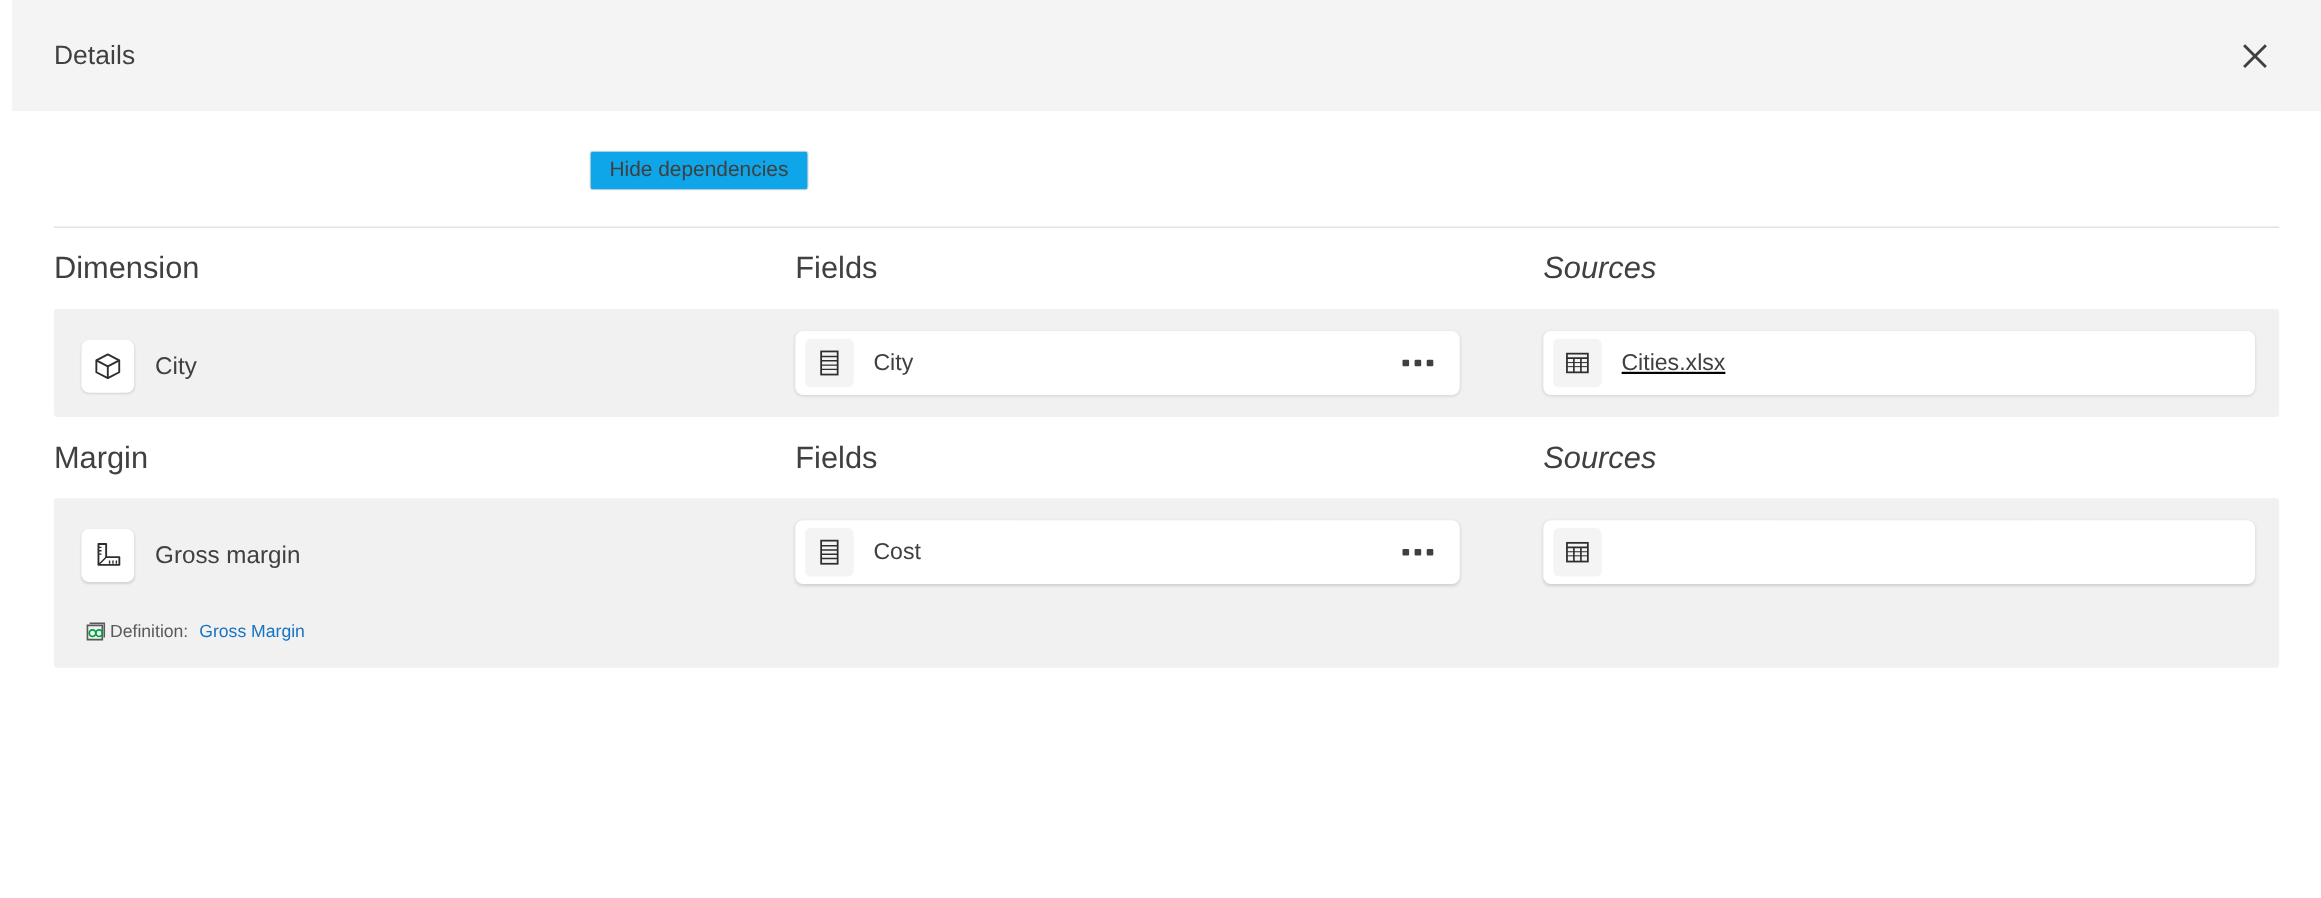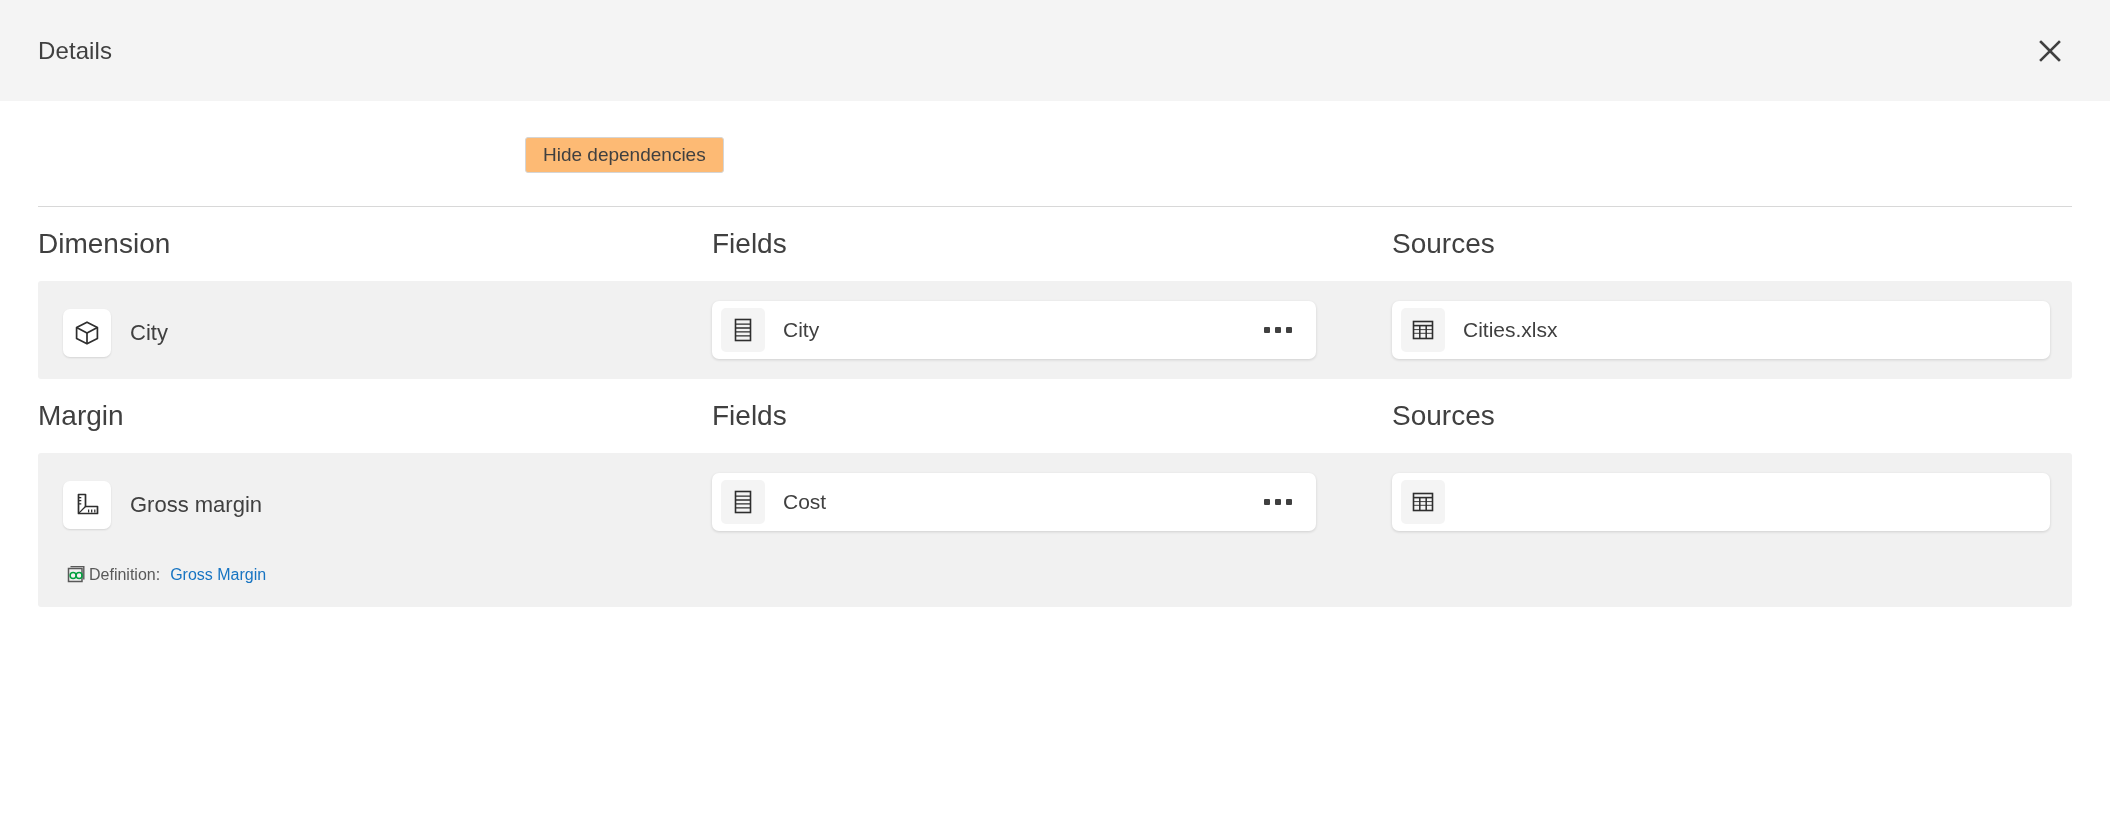--- a/index.html
+++ b/index.html
@@ -10,20 +10,21 @@
     font-family: "Liberation Sans", sans-serif;
     -webkit-font-smoothing: antialiased;
   }
 
   .panel {
     position: relative;
     width: 2110px;
     height: 816px;
     background: #ffffff;
     overflow: hidden;
+    padding-left: 11px;
   }
 
   
   .panel-header {
     position: relative;
     height: 101px;
     background: #f4f4f4;
     display: flex;
     align-items: center;
     justify-content: space-between;
@@ -54,21 +55,21 @@
   }
 
   .toolbar {
     padding: 36px 0 0 38px;
     display: flex;
   }
   .dep-btn {
     margin-left: 487px;
     height: 36px;
     padding: 0 17px;
-    background: #fdba74;
+    background: #0ea5e9;
     border: 1px solid #d5d5d5;
     border-radius: 3px;
     font-family: "Liberation Sans", sans-serif;
     font-size: 19px;
     color: #404040;
     cursor: pointer;
     display: inline-flex;
     align-items: center;
     white-space: nowrap;
   }
@@ -87,21 +88,21 @@
     padding: 0 38px;
     height: 74px;
     align-items: center;
   }
   .col-head {
     font-size: 28px;
     color: #404040;
   }
   .col-a { width: 674px; flex: 0 0 674px; }
   .col-b { width: 680px; flex: 0 0 680px; }
-  .col-c { flex: 1 1 auto; }
+  .col-c { flex: 1 1 auto; font-style: italic; }
 
   .section-body {
     margin: 0 38px;
     background: #f1f1f1;
     border-radius: 3px;
     display: flex;
     padding: 20px 0 20px 0;
   }
   .section-body.dim { min-height: 74px; }
 
@@ -110,20 +111,21 @@
     flex: 0 0 674px;
     padding-left: 25px;
   }
   .fields-col {
     width: 680px;
     flex: 0 0 680px;
   }
   .sources-col {
     flex: 1 1 auto;
     padding-right: 22px;
+    text-decoration: underline;
   }
 
   
   .master-item {
     display: flex;
     align-items: center;
     height: 52px;
     margin-top: 6px;
   }
   .master-icon {

